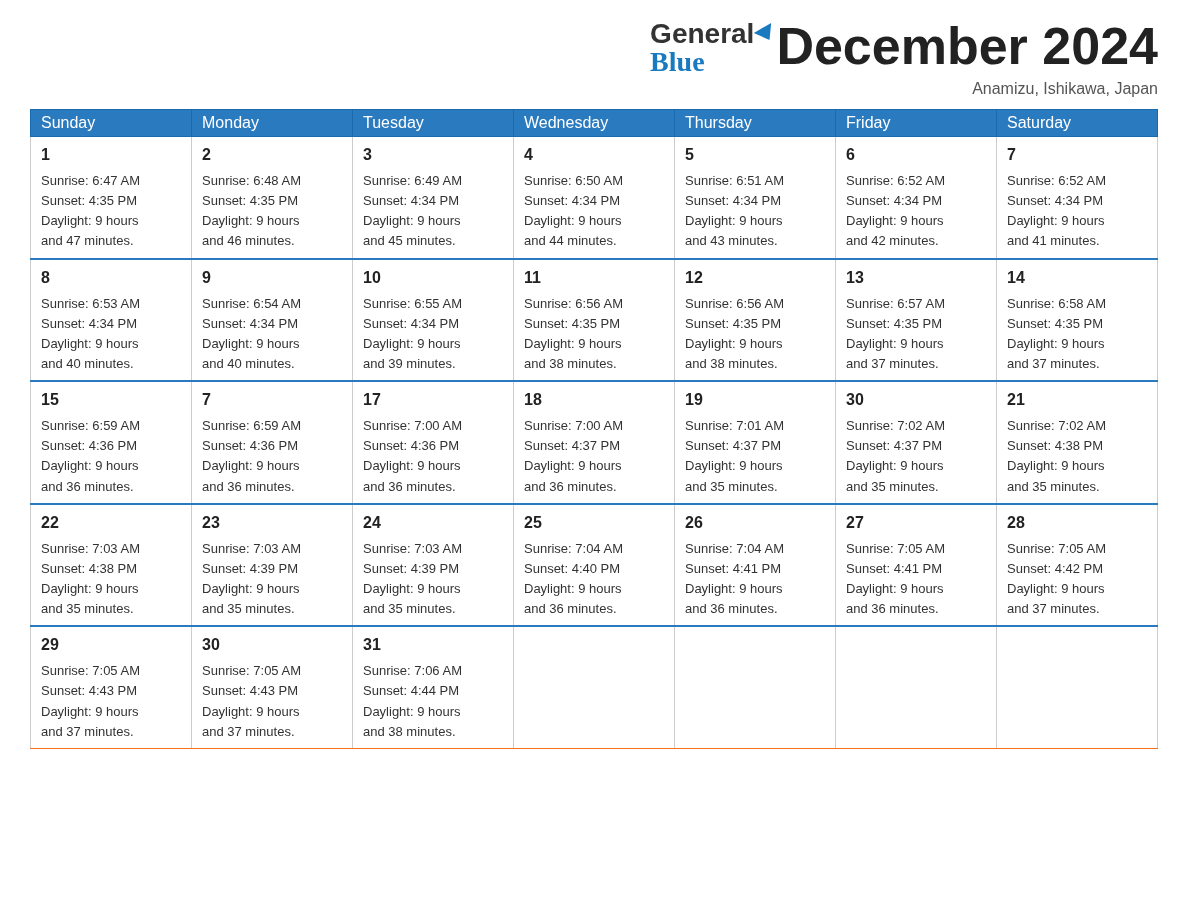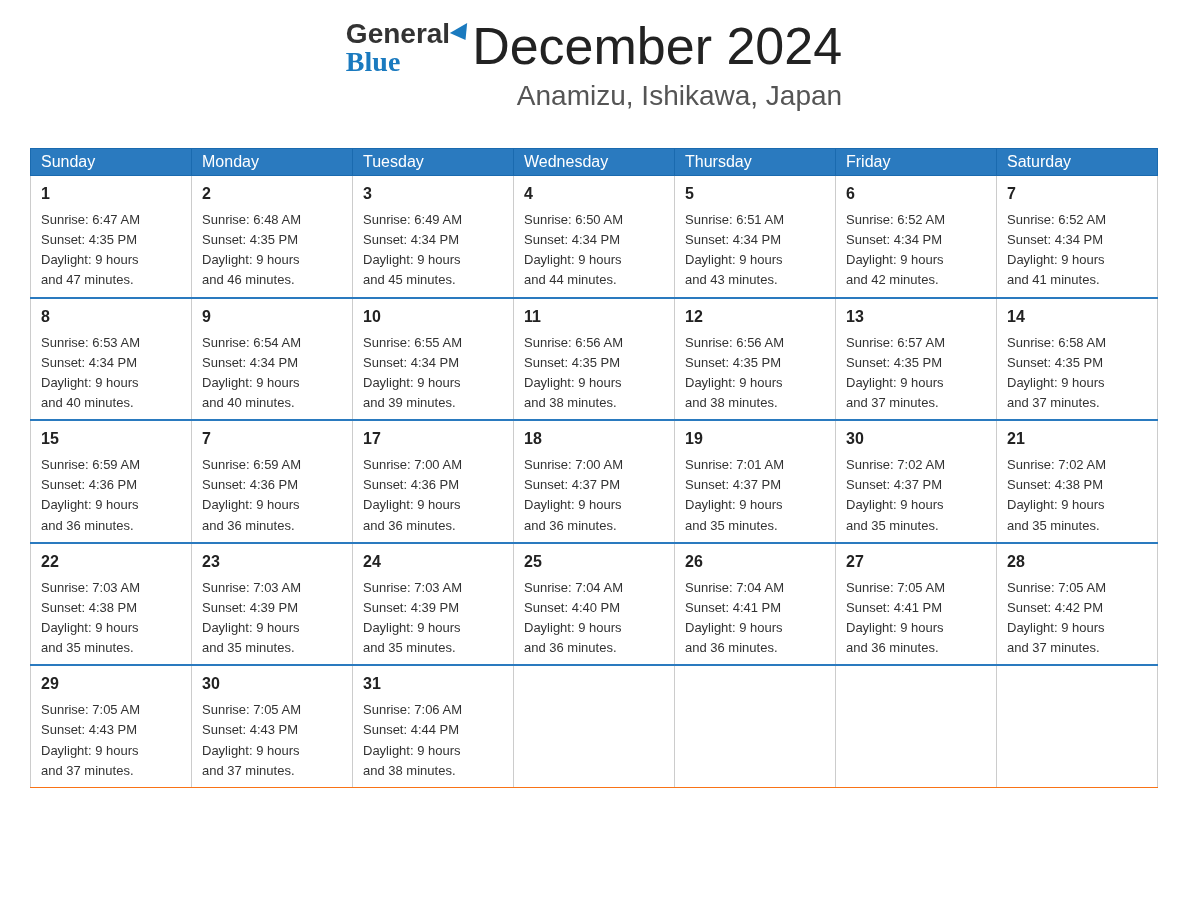--- a/index.html
+++ b/index.html
@@ -5,23 +5,23 @@
     * { box-sizing: border-box; margin: 0; padding: 0; }
     body {
       font-family: Arial, sans-serif;
       background: #ffffff;
       padding: 20px 30px;
       width: 1188px;
       min-height: 918px;
     }
     .header {
       display: flex;
-      justify-content: center;
+      justify-content: flex-end;
       align-items: flex-start;
-      margin-bottom: 36px;
+      margin-bottom: 11px;
     }
     .logo {
       display: flex;
       flex-direction: column;
       align-items: flex-start;
     }
     .logo-general {
       font-size: 28px;
       font-weight: bold;
       color: #333;
@@ -47,26 +47,26 @@
     }
     .logo-top-row {
       display: flex;
       align-items: center;
     }
     .title-block {
       text-align: right;
     }
     .month-title {
       font-size: 52px;
-      font-weight: normal;
+      font-weight: bold;
       color: #222;
       line-height: 1;
     }
     .location-title {
-      font-size: 28px;
+      font-size: 16px;
       color: #555;
       margin-top: 8px;
     }
     .calendar {
       width: 100%;
       border-collapse: collapse;
       border: 1px solid #aaa;
     }
     .calendar th {
       background-color: #2a7abf;

